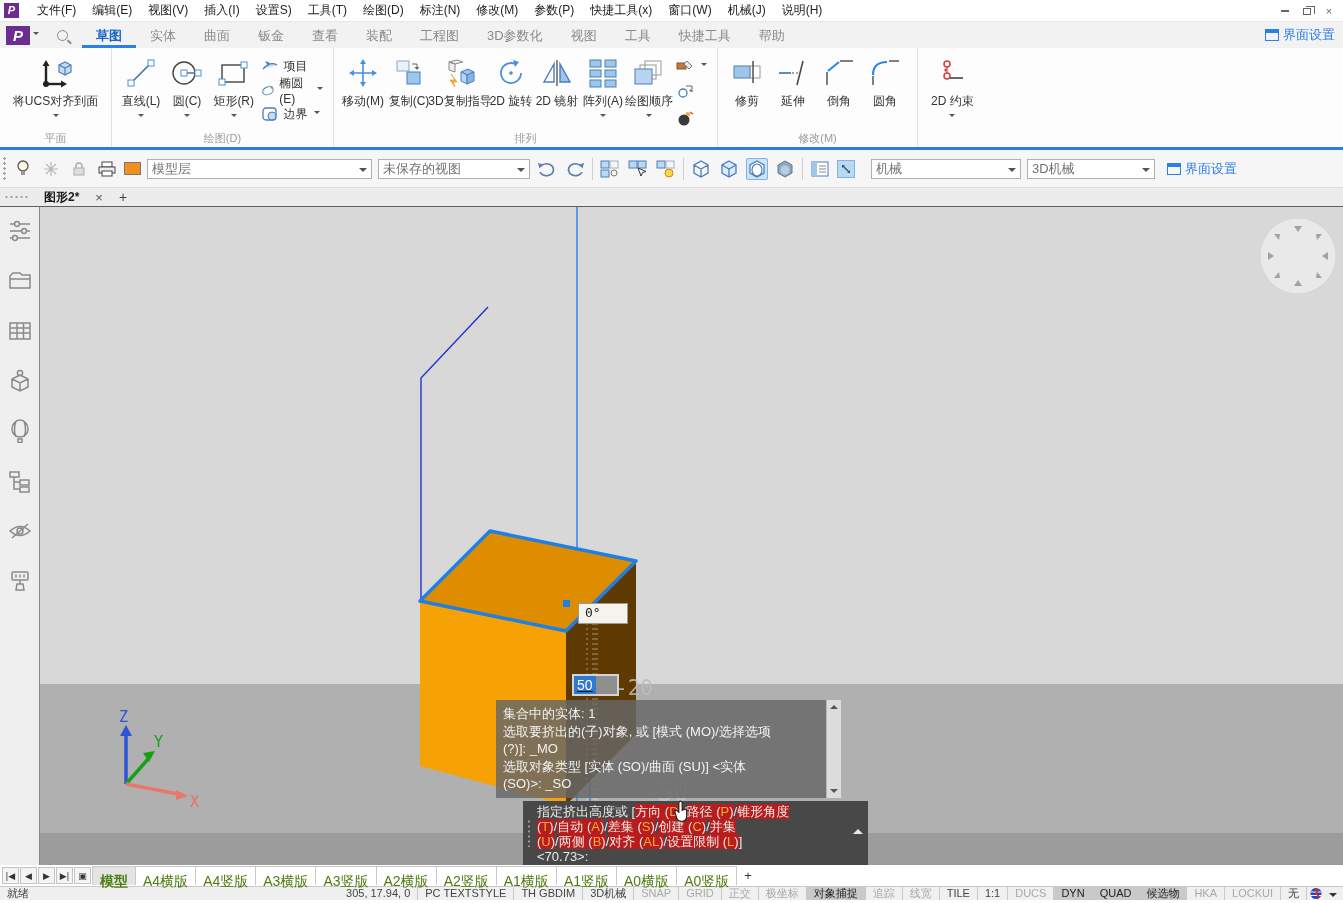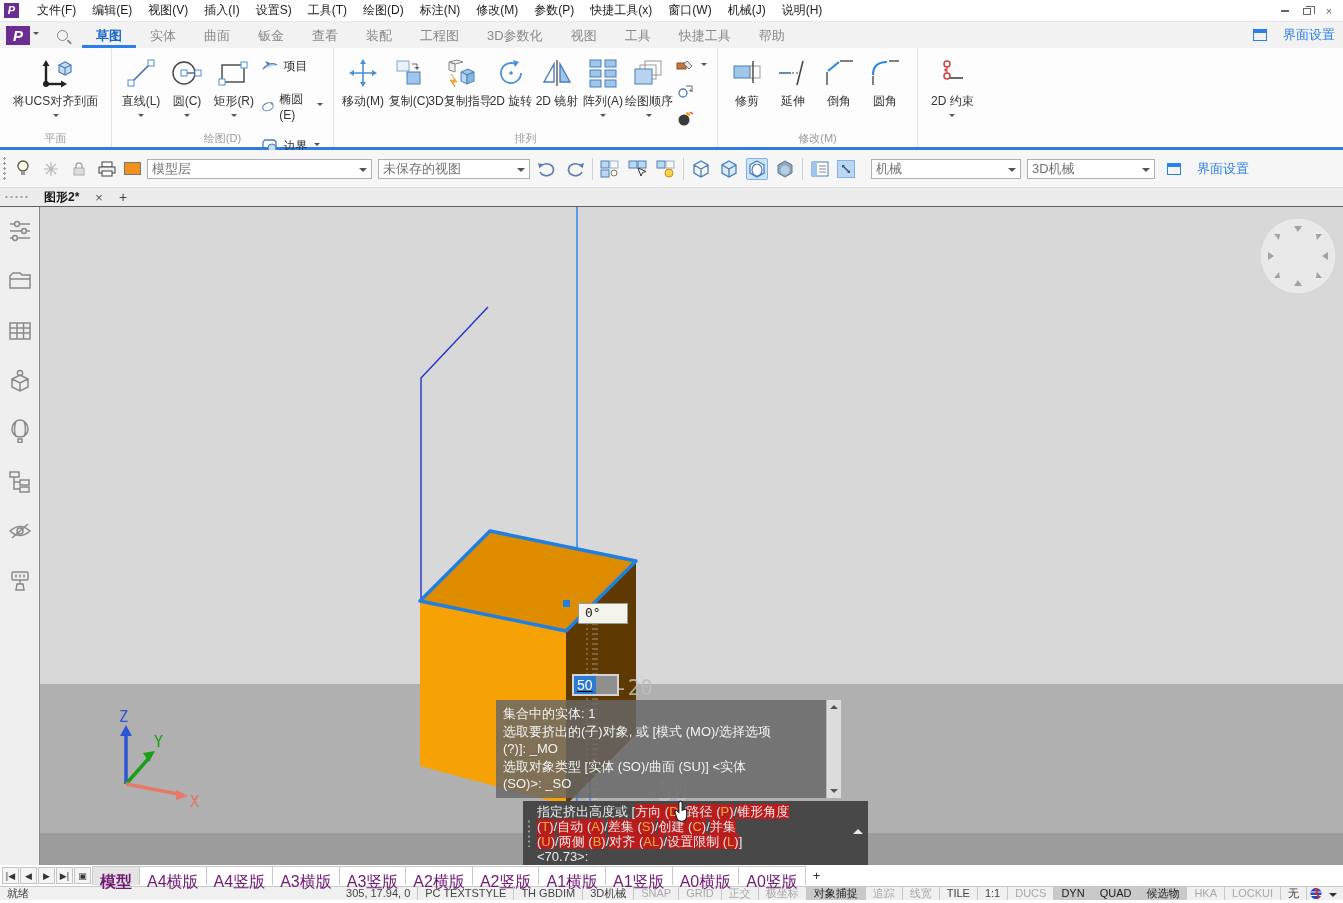--- a/index.html
+++ b/index.html
@@ -18,31 +18,31 @@
   .restico { width:8px; height:7px; border:1px solid #666; position:relative; }
   .restico:before { content:""; position:absolute; left:2px; top:-3px; width:8px; height:7px; border:1px solid #666; border-bottom:none; border-left:none; }
 
   
   #ribtabs { height:26px; background:#f2f2f2; display:flex; align-items:center; position:relative; }
   .applogo2 { width:24px; height:19px; background:#6b2d8f; color:#fff; font-style:italic; font-weight:bold; font-size:15px; text-align:center; line-height:19px; margin-left:6px; }
   .searchico { width:11px; height:11px; border:1.5px solid #888; border-radius:50%; position:relative; margin:0 14px 0 18px; }
   .searchico:after { content:""; position:absolute; width:5px; height:1.5px; background:#888; transform:rotate(45deg); left:9px; top:10px; }
   #ribtabs .rtab { font-size:13px; color:#8a8a8a; padding:3px 14px; height:26px; line-height:21px; }
   #ribtabs .rtab.active { color:#1866c8; font-weight:bold; border-bottom:3px solid #2a7fe8; }
-  .uiset { display:flex; align-items:center; gap:16px; color:#2a7fe8; font-size:13px; }
+  .uiset { display:flex; align-items:center; gap:4px; color:#2a7fe8; font-size:13px; }
   .uiset .ic { width:14px; height:12px; border:1.5px solid #2a7fe8; border-top-width:4px; }
 
   
   #ribbon { height:102px; background:#fdfdfd; border-bottom:3px solid #2e7ce0; display:flex; position:relative; }
   .rgroup { position:relative; height:99px; border-right:1px solid #e3e3e3; padding:4px 6px 16px 6px; display:flex; align-items:flex-start; }
   .rgroup .glabel { position:absolute; bottom:1px; left:0; right:0; text-align:center; font-size:11px; color:#9a9a9a; }
   .bigbtn { display:flex; flex-direction:column; align-items:center; justify-content:flex-start; padding:4px 7px; min-width:46px; height:80px; }
   .bigbtn .bicon { height:34px; display:flex; align-items:center; justify-content:center; }
   .bigbtn .blabel { font-size:12px; color:#333; margin-top:3px; white-space:nowrap; }
-  .minicol { display:flex; flex-direction:column; justify-content:flex-start; gap:20px; padding:4px 4px; }
+  .minicol { display:flex; flex-direction:column; justify-content:flex-start; gap:4px; padding:4px 4px; }
   .minibtn { display:flex; align-items:center; gap:4px; font-size:12px; color:#333; height:20px; }
 
   
   #quickbar { height:38px; background:#f6f6f6; border-bottom:1px solid #dcdcdc; display:flex; align-items:center; gap:6px; padding-left:12px; position:relative; }
   .grip-v { width:5px; height:26px; background-image:radial-gradient(circle,#9a9a9a 1px,transparent 1.2px); background-size:5px 5px; margin-right:2px; }
   .combo { background:#fff; border:1px solid #b0b0b0; height:20px; display:flex; align-items:center; font-size:13px; color:#737373; padding:0 4px; position:relative; }
   .combo .ccaret { margin-left:auto; width:0; height:0; border:4px solid transparent; border-top-color:#555; margin-top:7px; }
   .swatch { width:17px; height:13px; background:#f0911e; border:1px solid #777; }
   .sep-v { width:1px; height:22px; background:#d0d0d0; }
   .tbico { width:22px; height:22px; display:flex; align-items:center; justify-content:center; }
@@ -77,21 +77,21 @@
   .scr-dn { bottom:5px; border-top-color:#555; border-bottom-width:0; }
   #cmdinput { position:absolute; left:483px; top:594px; width:345px; height:64px; background:#484848; color:#e9e9e9; font:13px/15px "DejaVu Sans Mono",monospace; padding:3px 16px 2px 14px; }
   #cmdinput .opt { background:#b91c1c; }
   #cmdinput .kw { color:#f2aa3c; }
   .cmdgrip { position:absolute; left:4px; top:18px; width:4px; height:28px; background-image:radial-gradient(circle,#9f9f9f 1px,transparent 1.2px); background-size:4px 5px; }
   .collapse { position:absolute; right:5px; top:28px; width:0; height:0; border:5px solid transparent; border-bottom-color:#e8e8e8; border-top-width:0; }
 
   
   #sheettabs { height:22px; background:#fff; display:flex; align-items:center; border-bottom:1px solid #c9c9c9; padding-left:2px; }
   .snav { font-size:9px; color:#333; border:1px solid #c4c4c4; background:#f4f4f4; width:17px; height:17px; display:flex; align-items:center; justify-content:center; margin-right:1px; }
-  .stab { font-size:16px; color:#701a75; padding:6px 7px; border:1px solid #c9c9c9; border-bottom:none; height:19px; line-height:17px; background:#fff; margin-right:-1px; }
+  .stab { font-size:14px; color:#4d7c0f; padding:6px 7px; border:1px solid #c9c9c9; border-bottom:none; height:19px; line-height:17px; background:#fff; margin-right:-1px; }
   .stab.active { font-weight:bold; background:#e4e4e4; }
   .stab-add { font-size:13px; color:#333; padding:0 8px; }
 
   
   #statusbar { height:13px; background:#f0f0f0; display:flex; align-items:center; font-size:11px; color:#444; }
   #statusbar .scell { padding:0 7px; border-right:1px solid #c8c8c8; white-space:nowrap; height:13px; line-height:13px; }
   #statusbar .off { color:#a9a9a9; }
   #statusbar .pressed { background:#c9c9c9; color:#222; }
   .statcaret { width:0; height:0; border:4px solid transparent; border-top-color:#333; margin:6px 6px 0 6px; }
 

